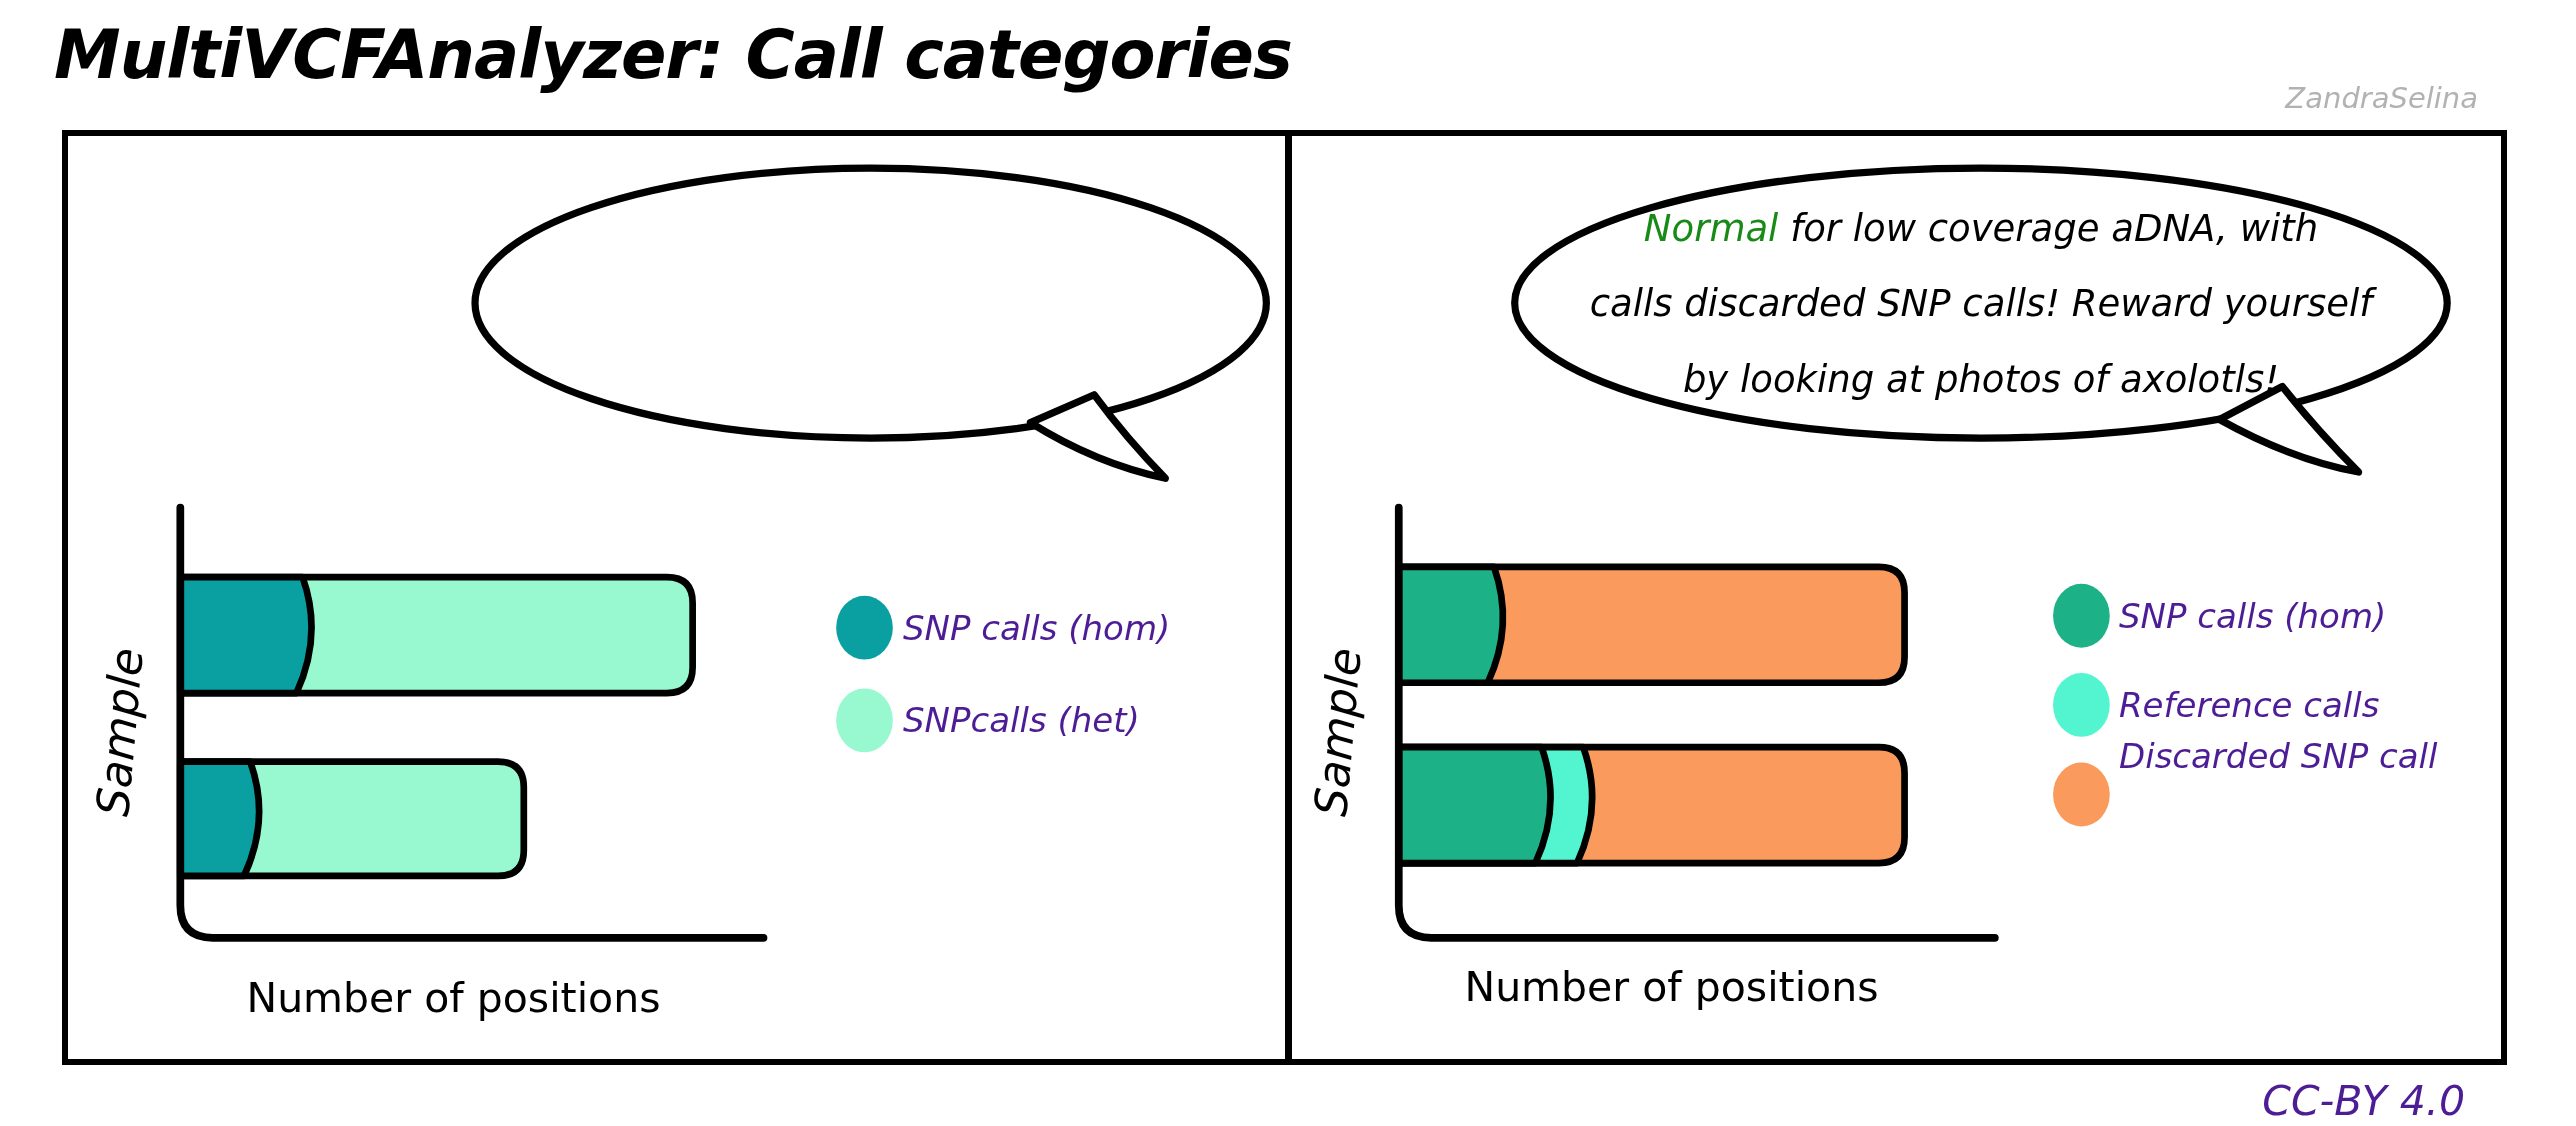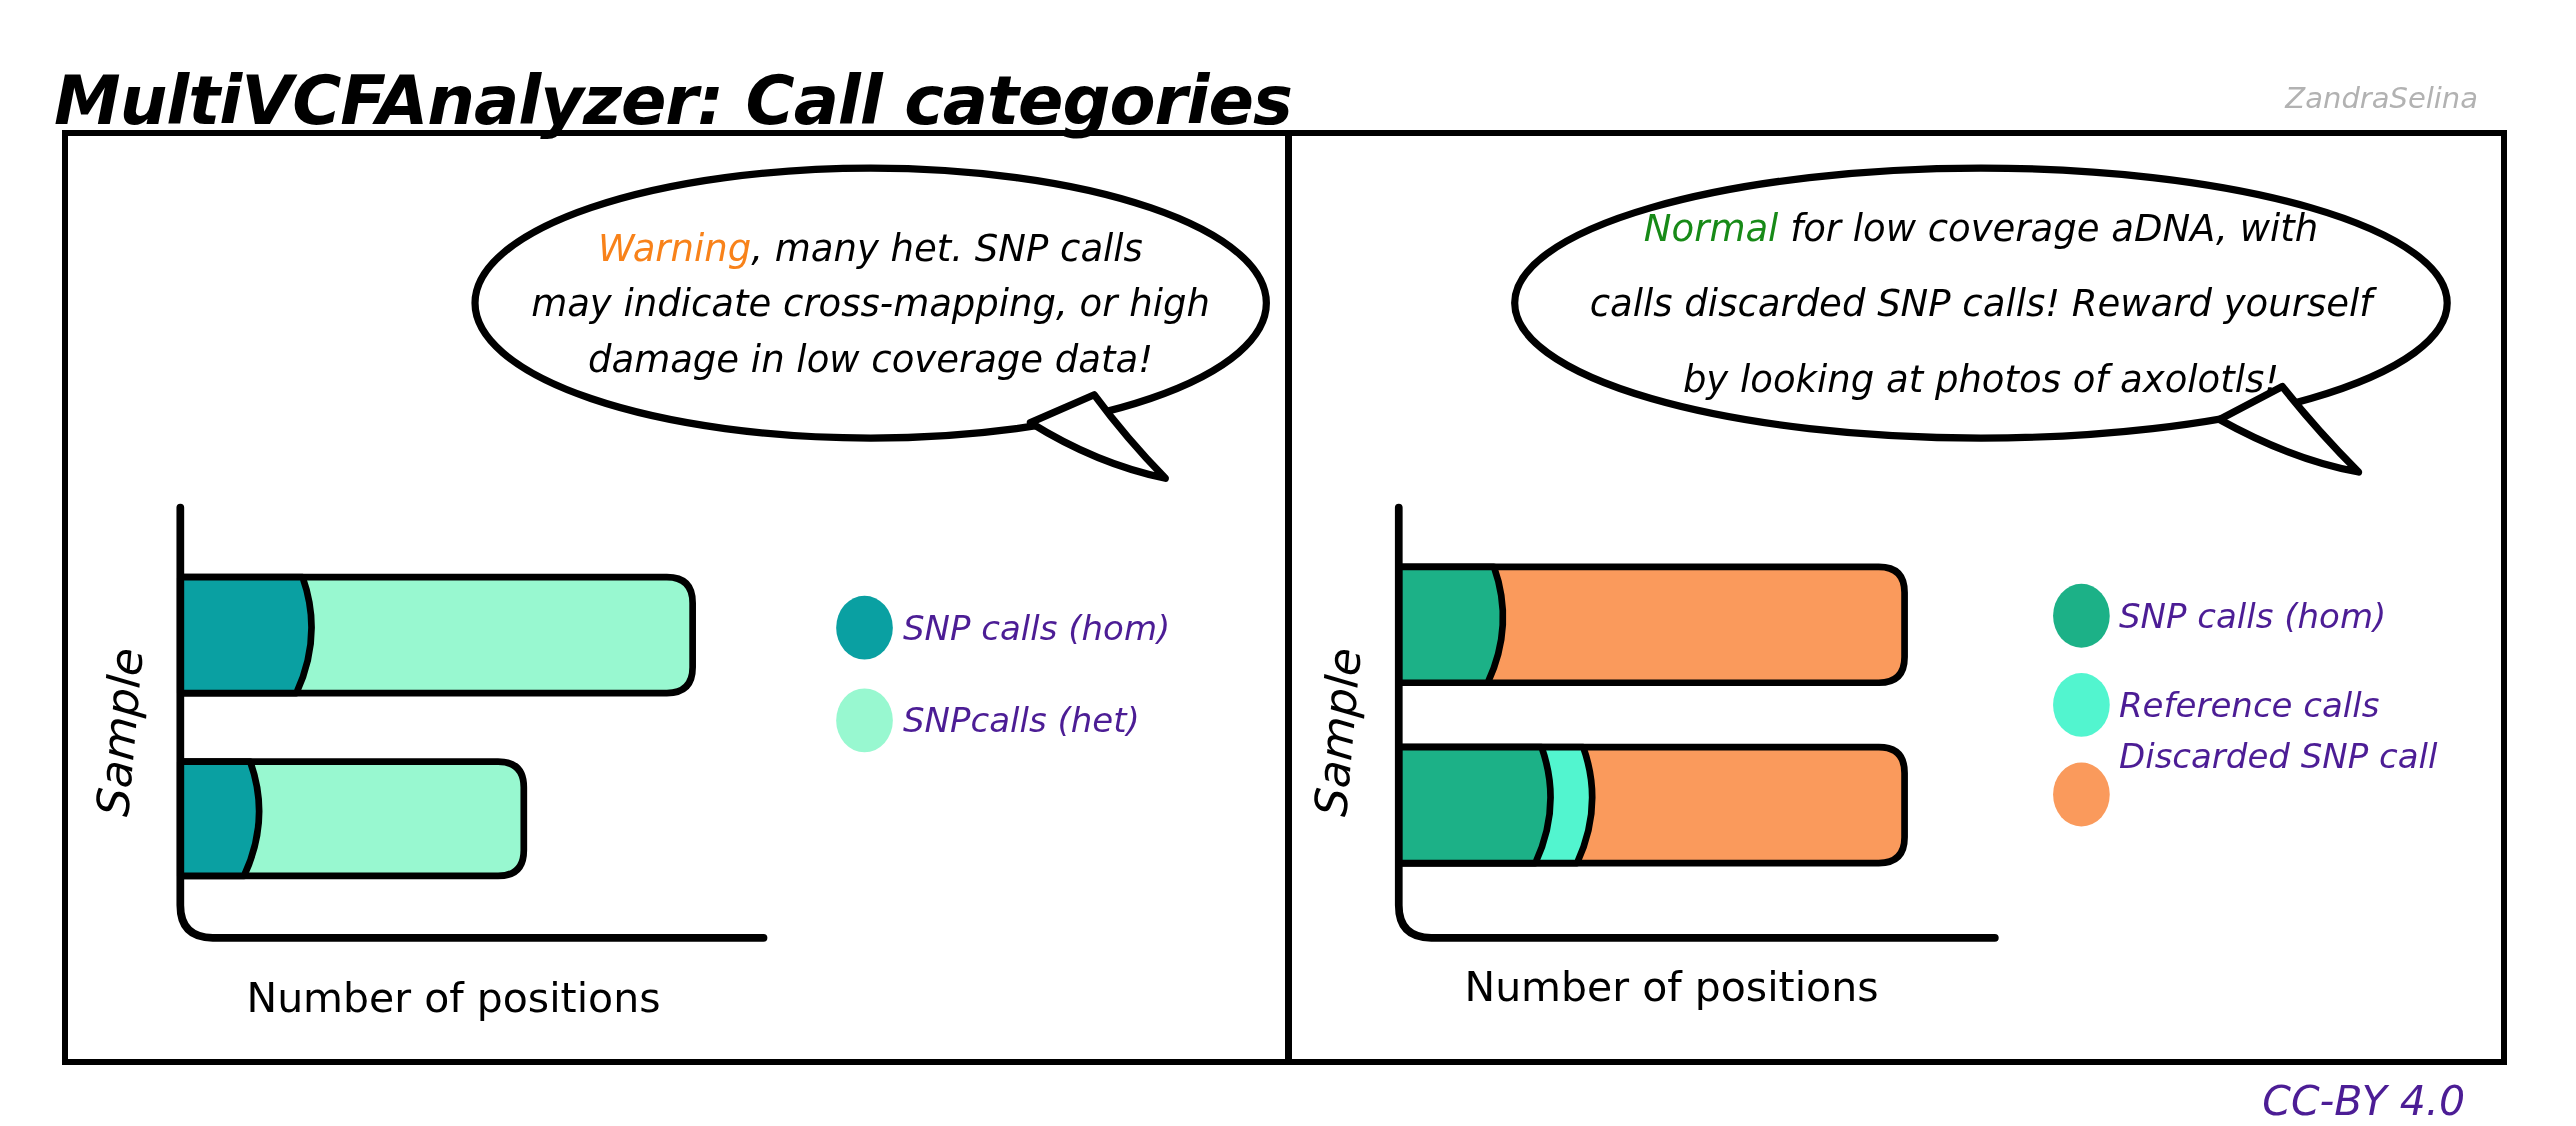--- a/index.html
+++ b/index.html
@@ -13,21 +13,20 @@
   }
   .abs { position: absolute; }
   .title {
     left: 54px; top: 15.5px;
     font-size: 67px;
     font-weight: bold;
     font-style: italic;
     color: #000;
     letter-spacing: -1px;
     white-space: nowrap;
-    margin-top: 46px;
   }
   .author {
     right: 98px; top: 81px;
     font-size: 29px;
     font-style: italic;
     color: #b2b2b2;
     white-space: nowrap;
   }
   .license {
     right: 111px; top: 1077px;
@@ -120,25 +119,20 @@
     <path class="axis" d="M 350 985 L 350 1757 Q 350 1820 413 1820 L 1482 1820"></path>
     <path class="axis" d="M 2715 985 L 2715 1757 Q 2715 1820 2778 1820 L 3872 1820"></path>
 
     <ellipse cx="1678" cy="1218" rx="55" ry="62" fill="#0AA0A2"></ellipse>
     <ellipse cx="1678" cy="1398" rx="55" ry="62" fill="#98F8D0"></ellipse>
     <ellipse cx="4040" cy="1195" rx="55" ry="62" fill="#1CB187"></ellipse>
     <ellipse cx="4040" cy="1368" rx="55" ry="62" fill="#52F5CF"></ellipse>
     <ellipse cx="4040" cy="1542" rx="55" ry="62" fill="#FA9A5C"></ellipse>
   </svg>
 
-  <div class="abs bubble-text bubble-text-left">
-    <div class="bubble-line"><span style="color: rgb(248, 130, 26);">Warning</span><span>, many het. SNP calls</span></div>
-    <div class="bubble-line">may indicate cross-mapping, or high</div>
-    <div class="bubble-line">damage in low coverage data!</div>
-  </div>
 
   <div class="abs bubble-text bubble-text-right">
     <div class="bubble-line"><span style="color: rgb(23, 138, 23);">Normal</span><span> for low coverage aDNA, with</span></div>
     <div class="bubble-line">calls discarded SNP calls! Reward yourself</div>
     <div class="bubble-line">by looking at photos of axolotls!</div>
   </div>
 
   <div class="abs ylabel ylabel-left">Sample</div>
   <div class="abs xlabel xlabel-left">Number of positions</div>
   <div class="abs ylabel ylabel-right">Sample</div>

